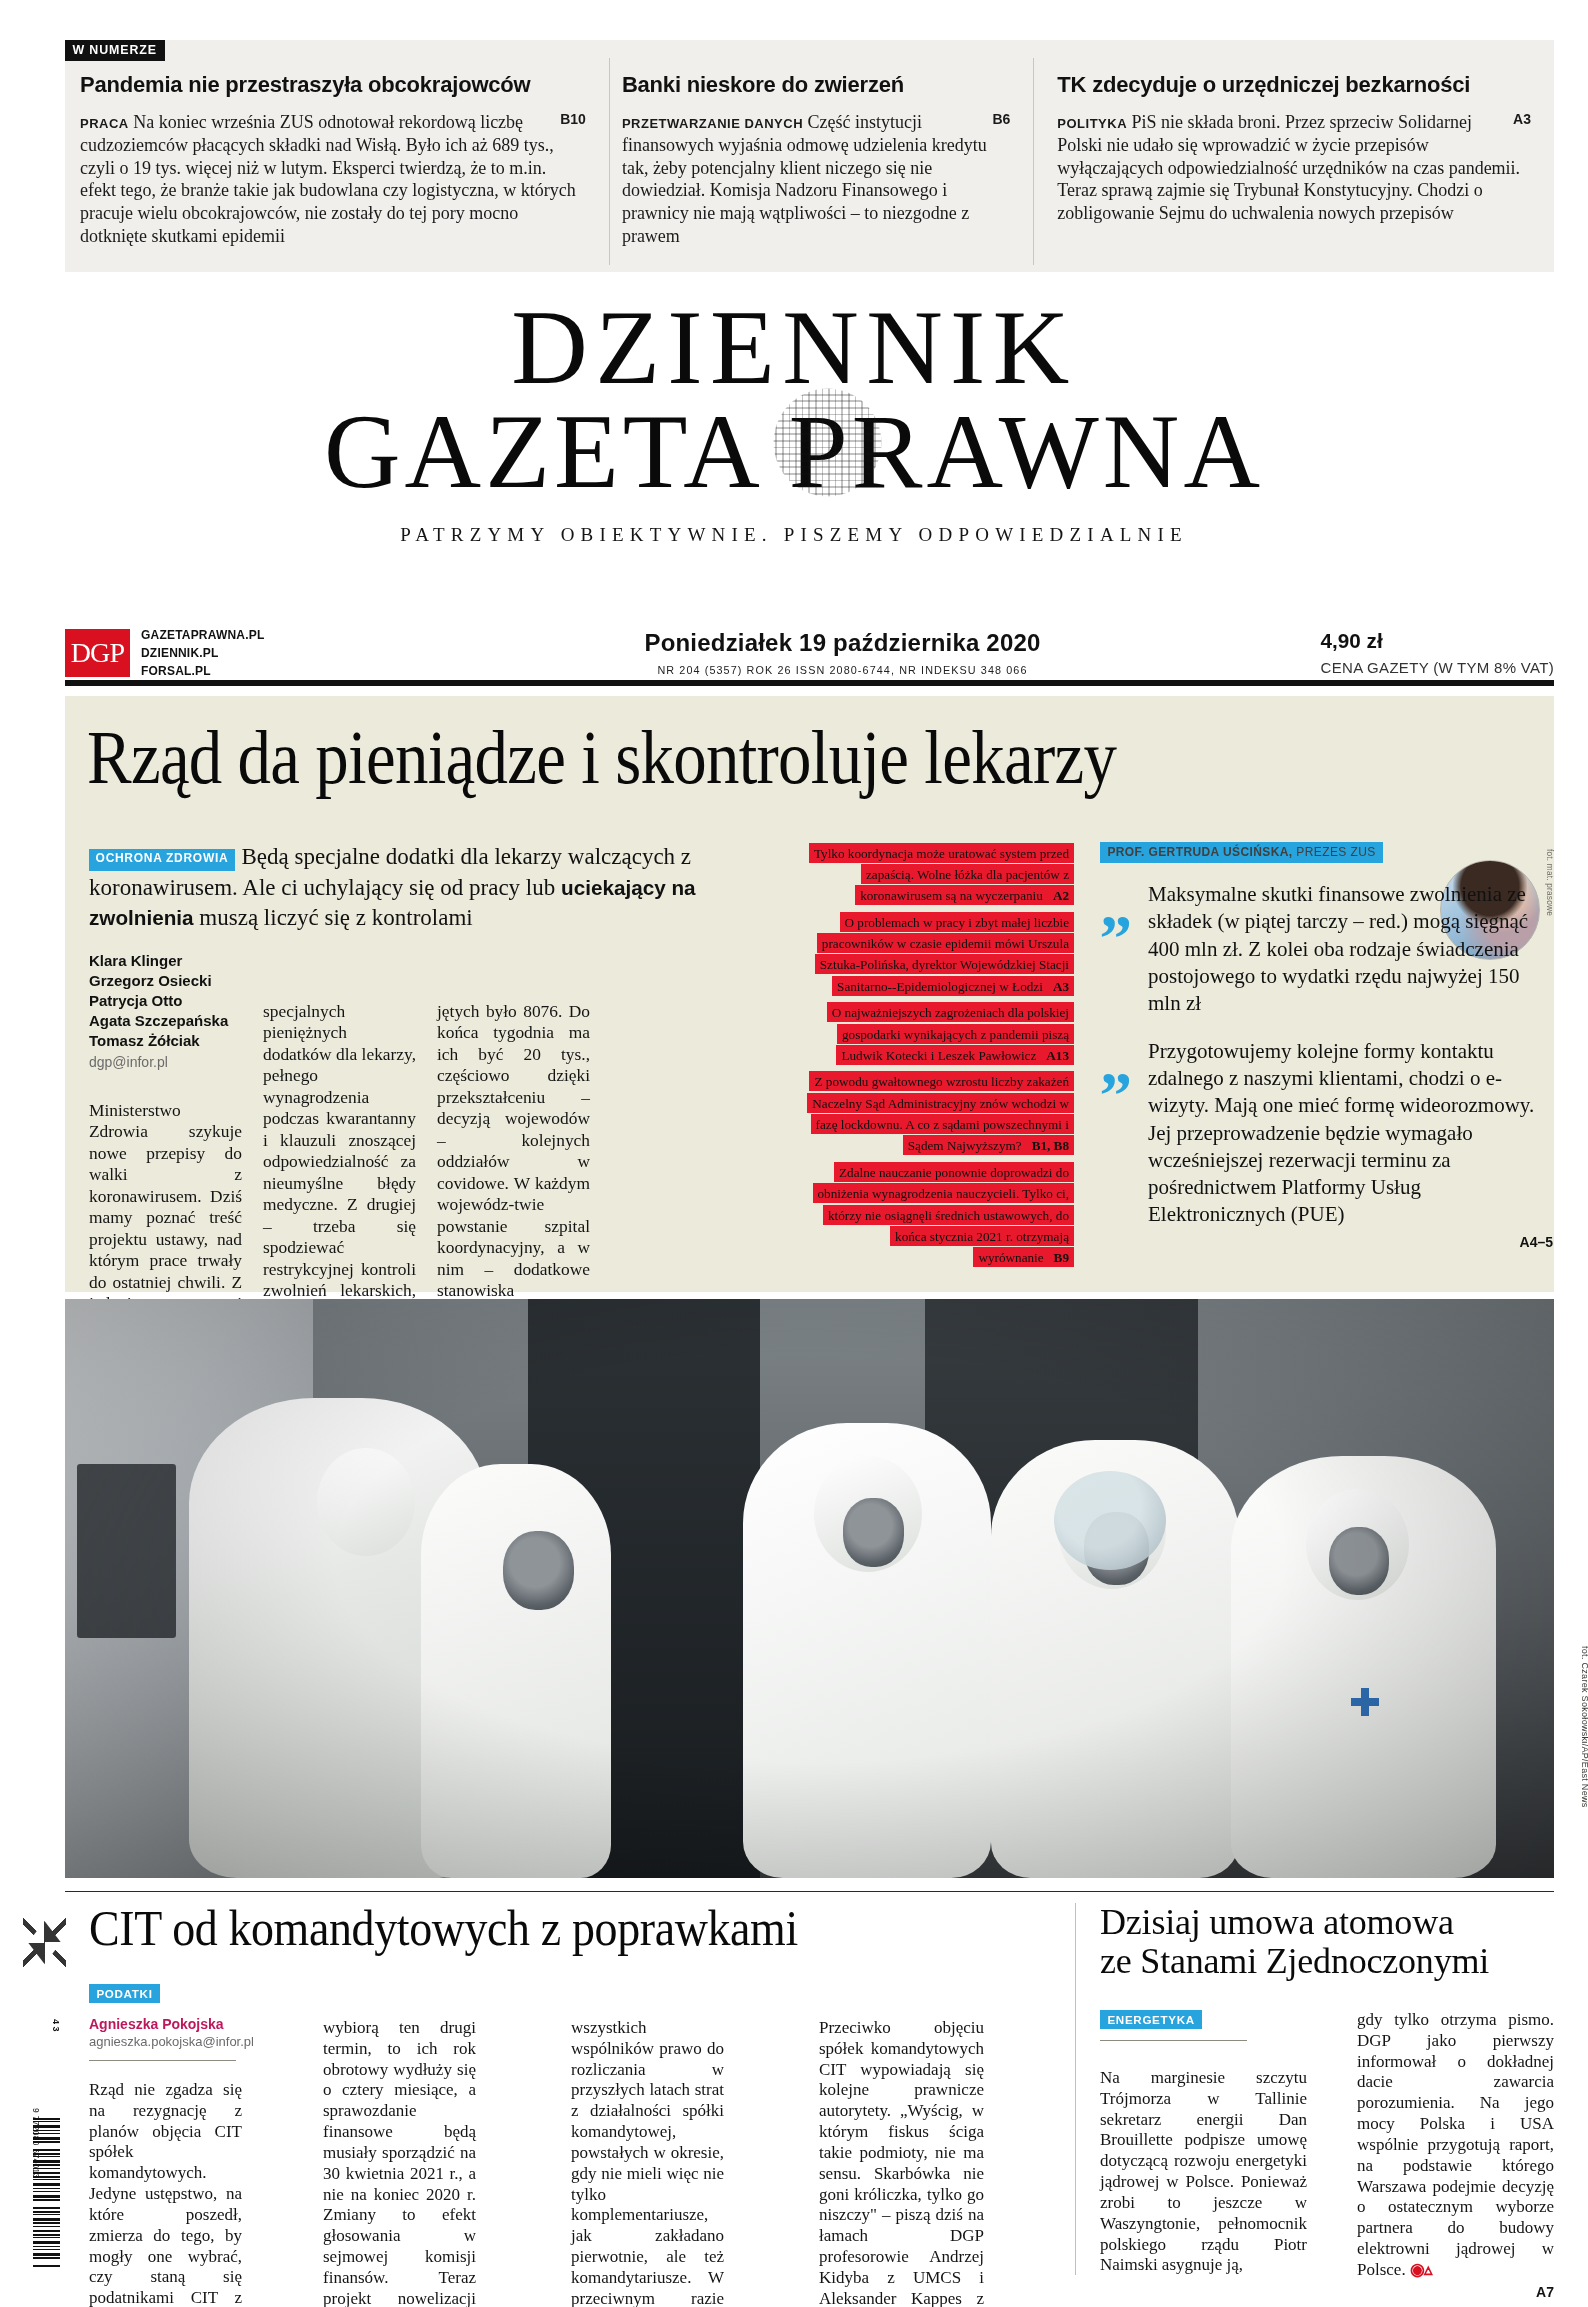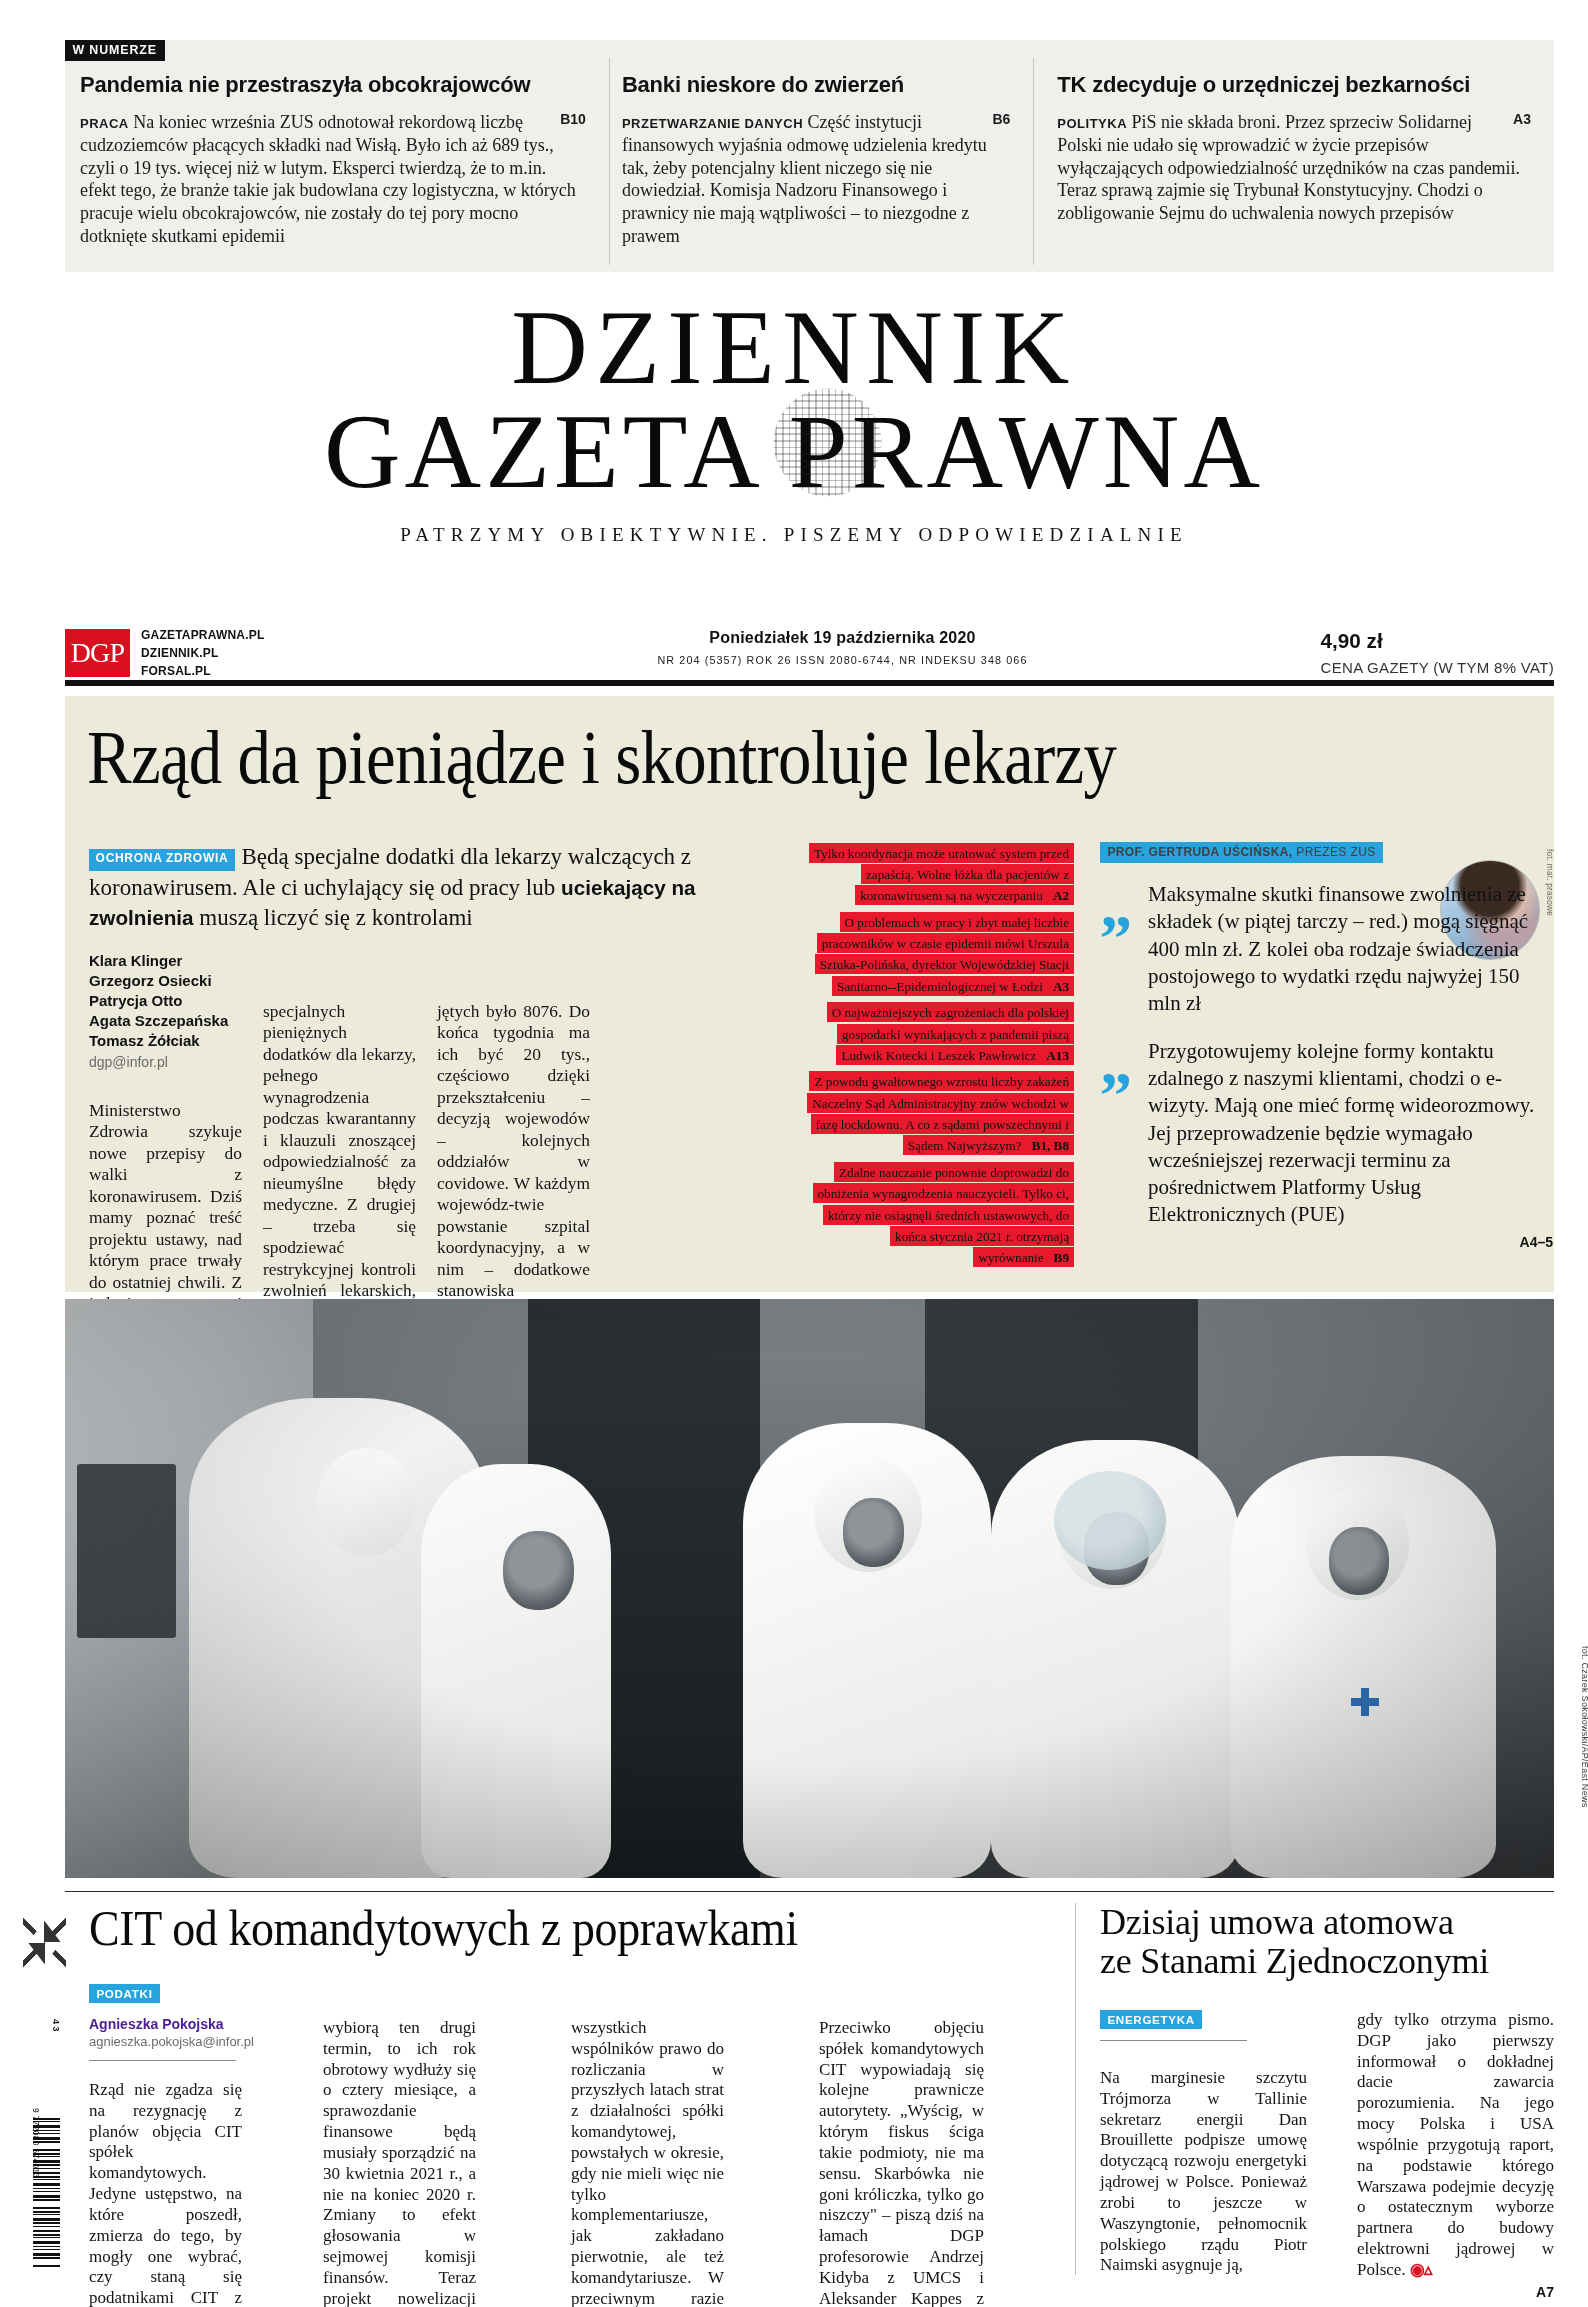--- a/index.html
+++ b/index.html
@@ -95,21 +95,21 @@
     font-family:"Liberation Serif",serif;font-size:28px;letter-spacing:-0.8px;
   }
   .sites{
     position:absolute;left:76px;top:-1.7px;
     font-family:"Liberation Sans",sans-serif;font-weight:bold;
     font-size:12px;line-height:1.48;letter-spacing:0.2px;color:#111;
   }
   .dateblock{position:absolute;left:463px;top:0;width:629px;text-align:center;}
   .dateline{
     font-family:"Liberation Sans",sans-serif;font-weight:bold;
-    font-size:16px;letter-spacing:0.2px;color:#111;
+    font-size:24px;letter-spacing:0.2px;color:#111;
   }
   .issueline{
     margin-top:6.6px;
     font-family:"Liberation Sans",sans-serif;
     font-size:10.8px;letter-spacing:1.1px;color:#222;
   }
   .priceblock{position:absolute;right:0;top:0;text-align:left;}
   .price{
     font-family:"Liberation Sans",sans-serif;font-weight:bold;
     font-size:20.7px;color:#111;
@@ -296,21 +296,21 @@
     transform:scaleX(0.9);transform-origin:left center;white-space:nowrap;}
   .bot-right h2{font-size:36px;line-height:1.08;letter-spacing:-0.2px;}
 
   .bot-badge{
     display:inline-block;background:#27a3dd;color:#fff;
     font-family:"Liberation Sans",sans-serif;font-weight:bold;
     font-size:11.6px;letter-spacing:0.7px;padding:2.5px 7.4px 3.3px 7.4px;
   }
   .bot-byline{
     font-family:"Liberation Sans",sans-serif;font-weight:bold;font-size:14px;
-    color:#4c1d95;margin-top:13.2px;
+    color:#be185d;margin-top:13.2px;
   }
   .bot-email{font-family:"Liberation Sans",sans-serif;font-weight:normal;font-size:13px;color:#6b6b6b;margin-top:1.7px;}
   .bot-rule{width:147px;height:0.8px;background:#8d8b80;margin-top:11.6px;}
 
   .botcol{
     position:absolute;font-size:17px;line-height:1.225;
     text-align:justify;color:#141414;hyphens:auto;
   }
   .botcol p{margin:0;}
   .botcol p + p{text-indent:11.6px;}

